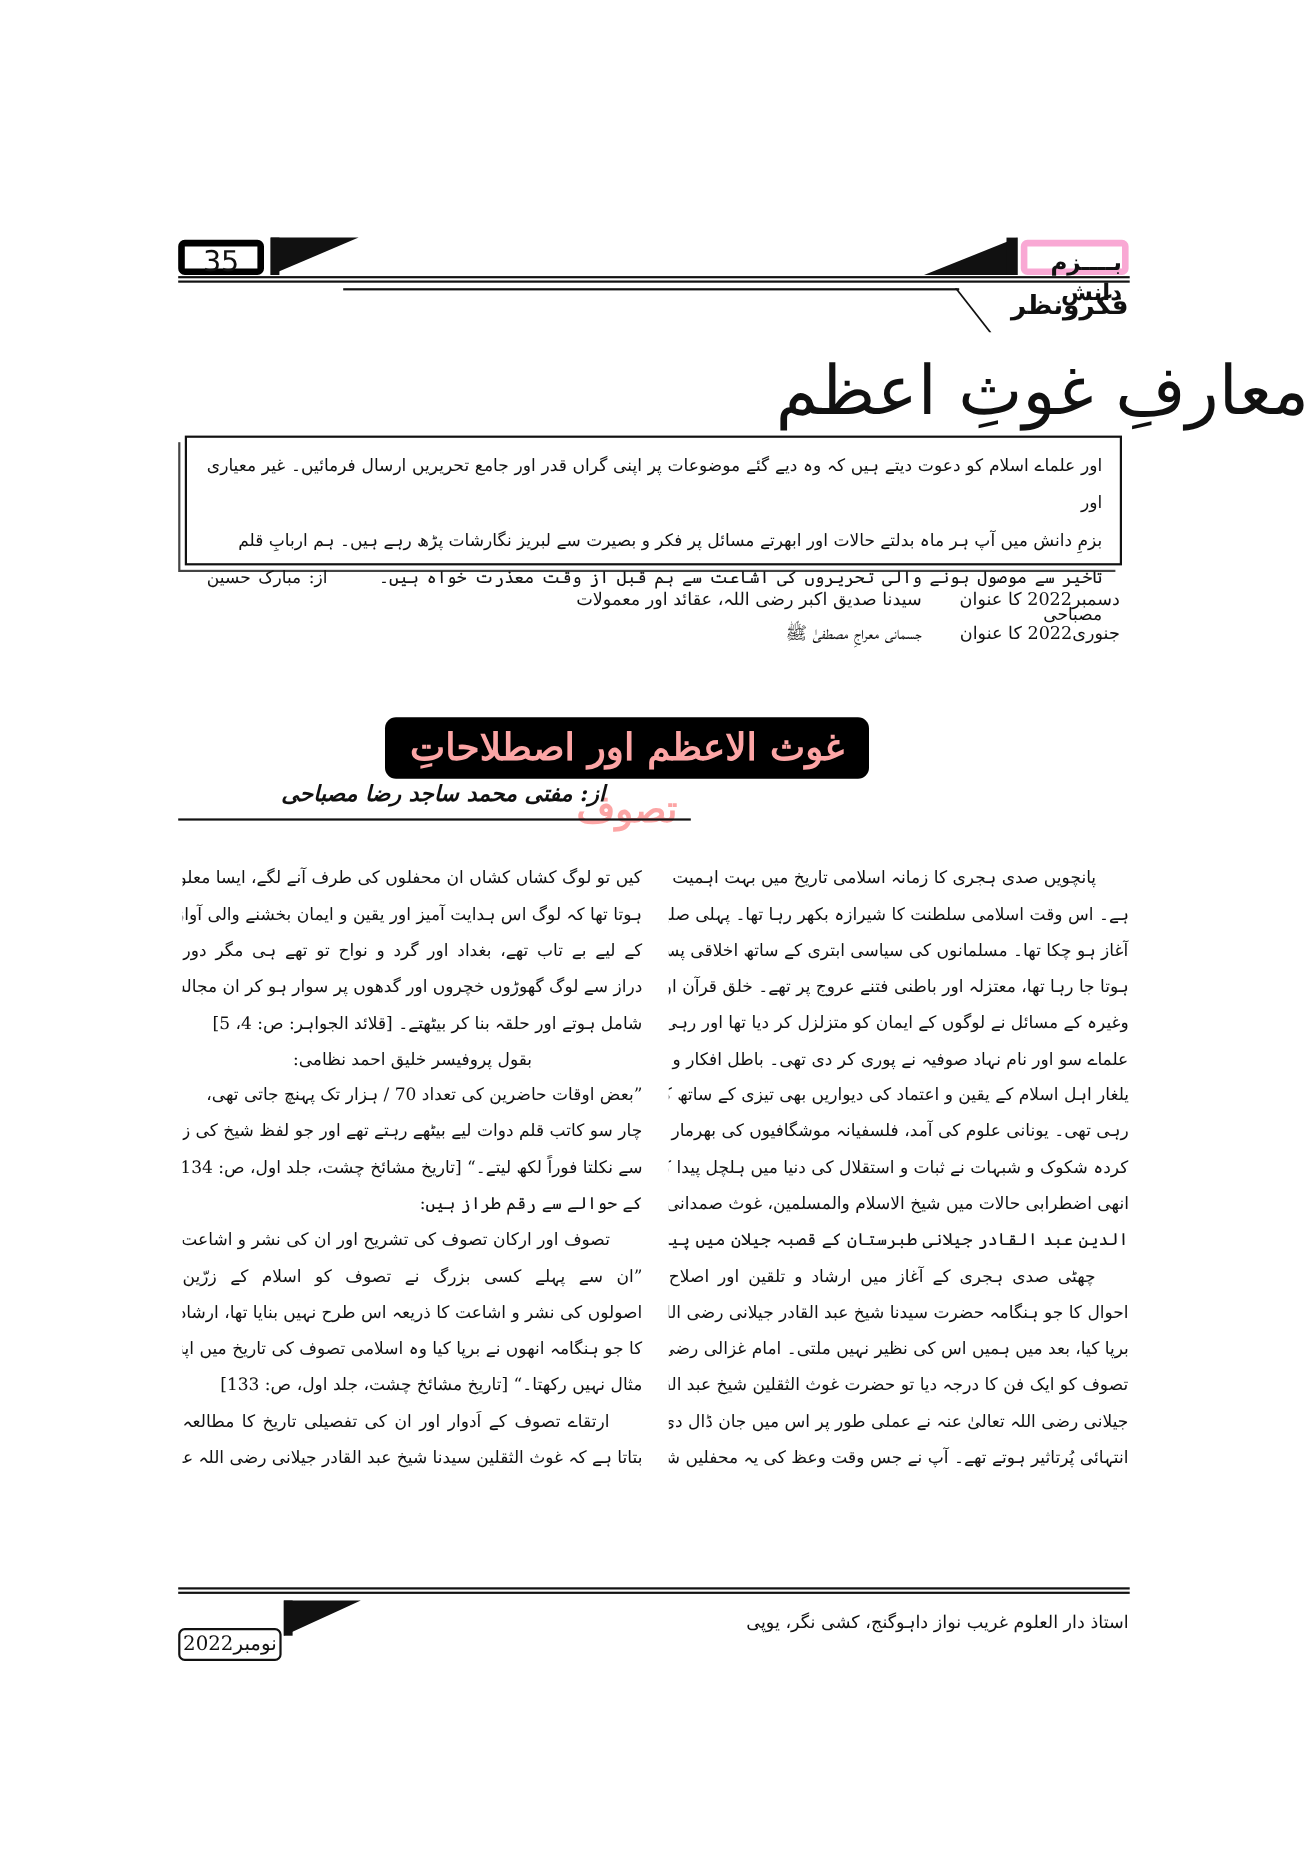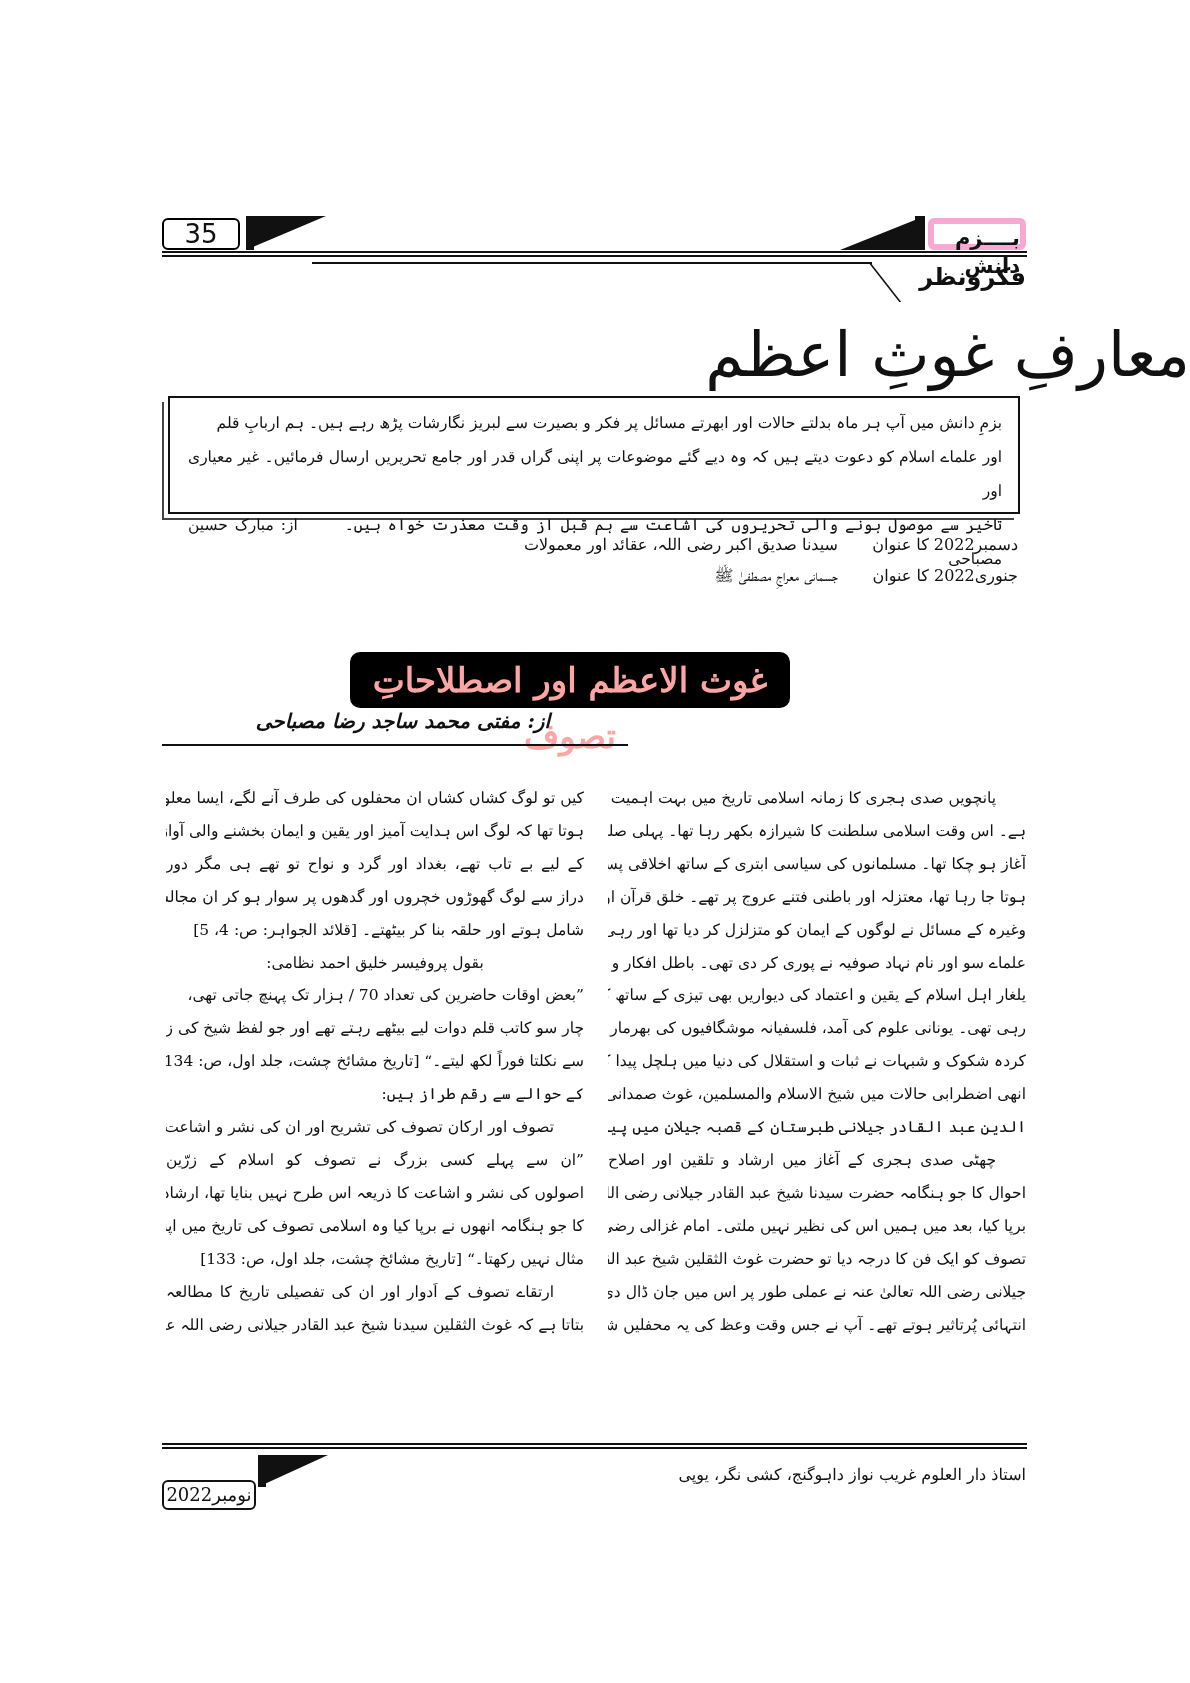--- a/index.html
+++ b/index.html
@@ -2,21 +2,21 @@
 <html><head>
 <meta charset="utf-8">
 <style>
   html, body { margin: 0; padding: 0; background: #ffffff; }
   body { width: 1190px; height: 1683px; position: relative; overflow: hidden;
          font-family: "DejaVu Sans", sans-serif; color: #111; }
   .abs { position: absolute; }
   .rtl { direction: rtl; unicode-bidi: embed; }
 
   
-  .page-num-box { left: 162px; top: 218px; width: 78px; height: 32px; border: 2px solid #000000;
+  .page-num-box { left: 162px; top: 218px; width: 78px; height: 32px; border: 6px solid #000000;
                   border-radius: 6px; box-sizing: border-box; text-align: center;
                   font: 26px/28px "DejaVu Sans", sans-serif; }
   .tri-left { left: 246px; top: 216px; width: 0; height: 0;
               border-top: 34px solid #111; border-right: 80px solid transparent; }
   .tri-left-bar { left: 246px; top: 216px; width: 8px; height: 34px; background: #111; }
   .tri-right { left: 840px; top: 216px; width: 0; height: 0;
                border-bottom: 34px solid #111; border-left: 85px solid transparent; }
   .tri-right-bar { left: 915px; top: 216px; width: 10px; height: 34px; background: #111; }
   .mag-name-box { left: 928px; top: 218px; width: 98px; height: 32px; border: 6px solid #f9a8d4;
                   border-radius: 6px; box-sizing: border-box; text-align: right;
@@ -83,22 +83,22 @@
 <div class="abs rule-double" style="top:251px"></div>
 <div class="abs rule-double" style="top:255px"></div>
 <div class="abs section-line" style="top:262px"></div>
 <div class="abs section-slant" style="top:262px"></div>
 <div class="abs section-label rtl">فکرونظر</div>
 
 <div class="abs main-title rtl">معارفِ غوثِ اعظم</div>
 
 <div class="abs ann-box">
   <div class="ann-text rtl">
+    <span class="ann-line">اور علماے اسلام کو دعوت دیتے ہیں کہ وہ دیے گئے موضوعات پر اپنی گراں قدر اور جامع تحریریں ارسال فرمائیں۔ غیر معیاری اور</span>
     <span class="ann-line">بزمِ دانش میں آپ ہر ماہ بدلتے حالات اور ابھرتے مسائل پر فکر و بصیرت سے لبریز نگارشات پڑھ رہے ہیں۔ ہم اربابِ قلم</span>
-    <span class="ann-line">اور علماے اسلام کو دعوت دیتے ہیں کہ وہ دیے گئے موضوعات پر اپنی گراں قدر اور جامع تحریریں ارسال فرمائیں۔ غیر معیاری اور</span>
     <span class="ann-line" style="text-align-last:right">
       <span>تاخیر سے موصول ہونے والی تحریروں کی اشاعت سے ہم قبل از وقت معذرت خواہ ہیں۔</span>
       <span class="ann-signature">از: مبارک حسین مصباحی</span>
     </span>
   </div>
 </div>
 
 <div class="abs topic-row rtl" style="top:532px;height:26px">
   <span class="topic-month">دسمبر2022 کا عنوان</span>
   <span class="topic-title">سیدنا صدیق اکبر رضی اللہ، عقائد اور معمولات</span>

